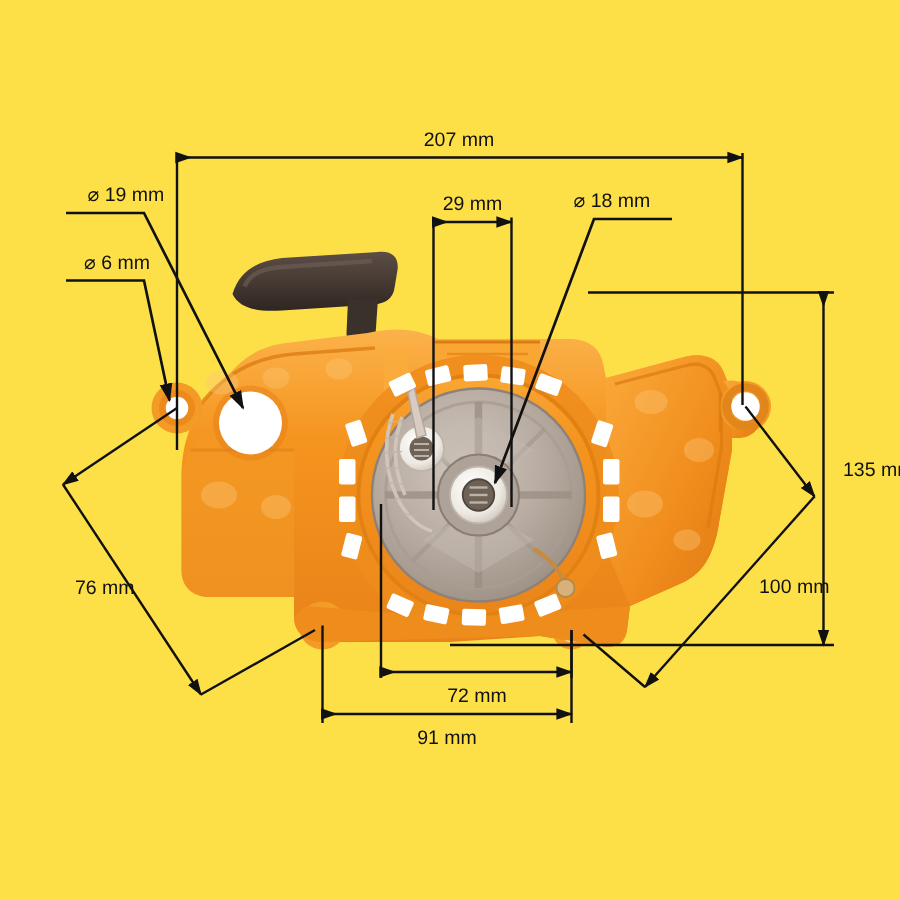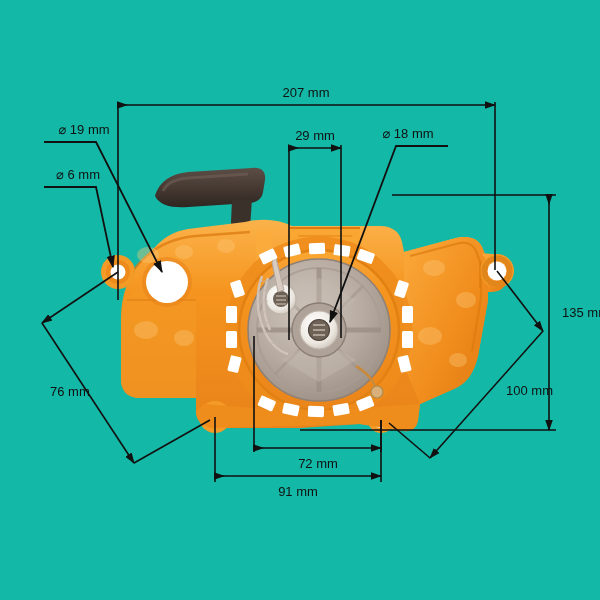--- a/index.html
+++ b/index.html
@@ -4,21 +4,21 @@
 <style>
   html, body {
     margin: 0;
     padding: 0;
     background: #ffffff;
   }
   #stage {
     position: relative;
     width: 600px;
     height: 600px;
-    background: #14b8a6;
+    background: #fde047;
     overflow: hidden;
     font-family: "Liberation Sans", sans-serif;
   }
   #stage svg {
     position: absolute;
     left: 0;
     top: 0;
     width: 600px;
     height: 600px;
   }

